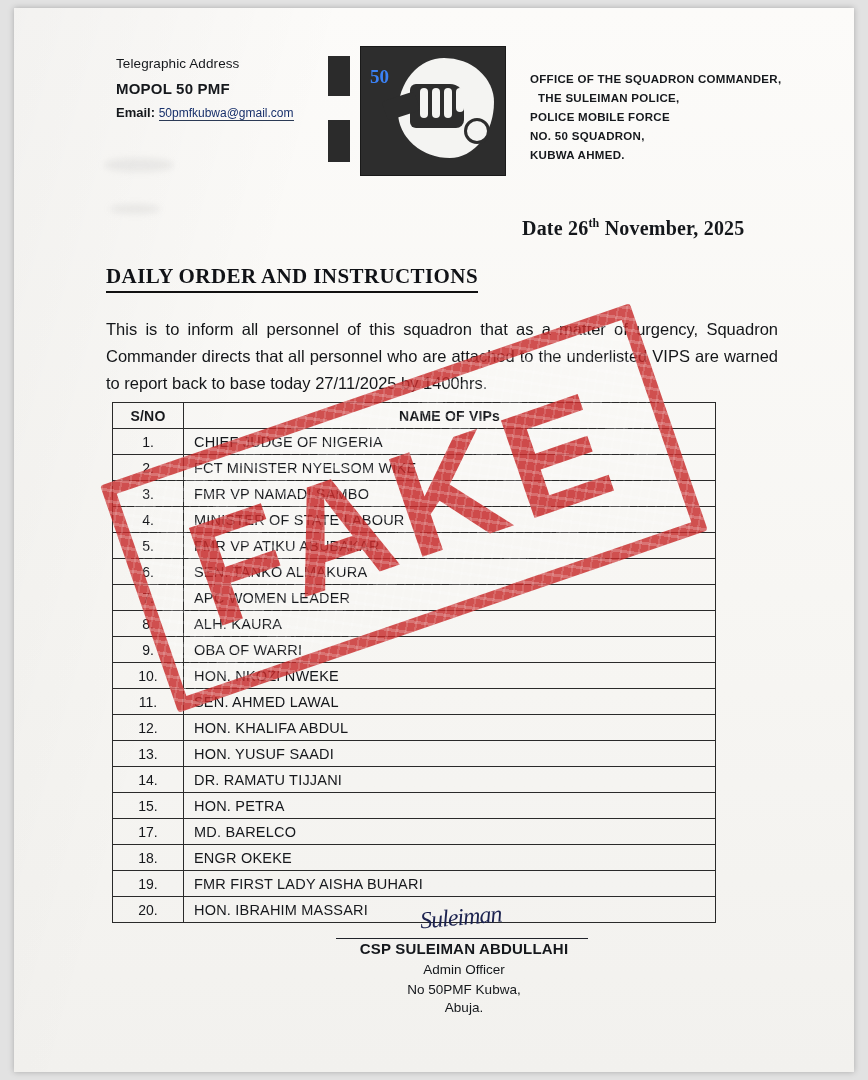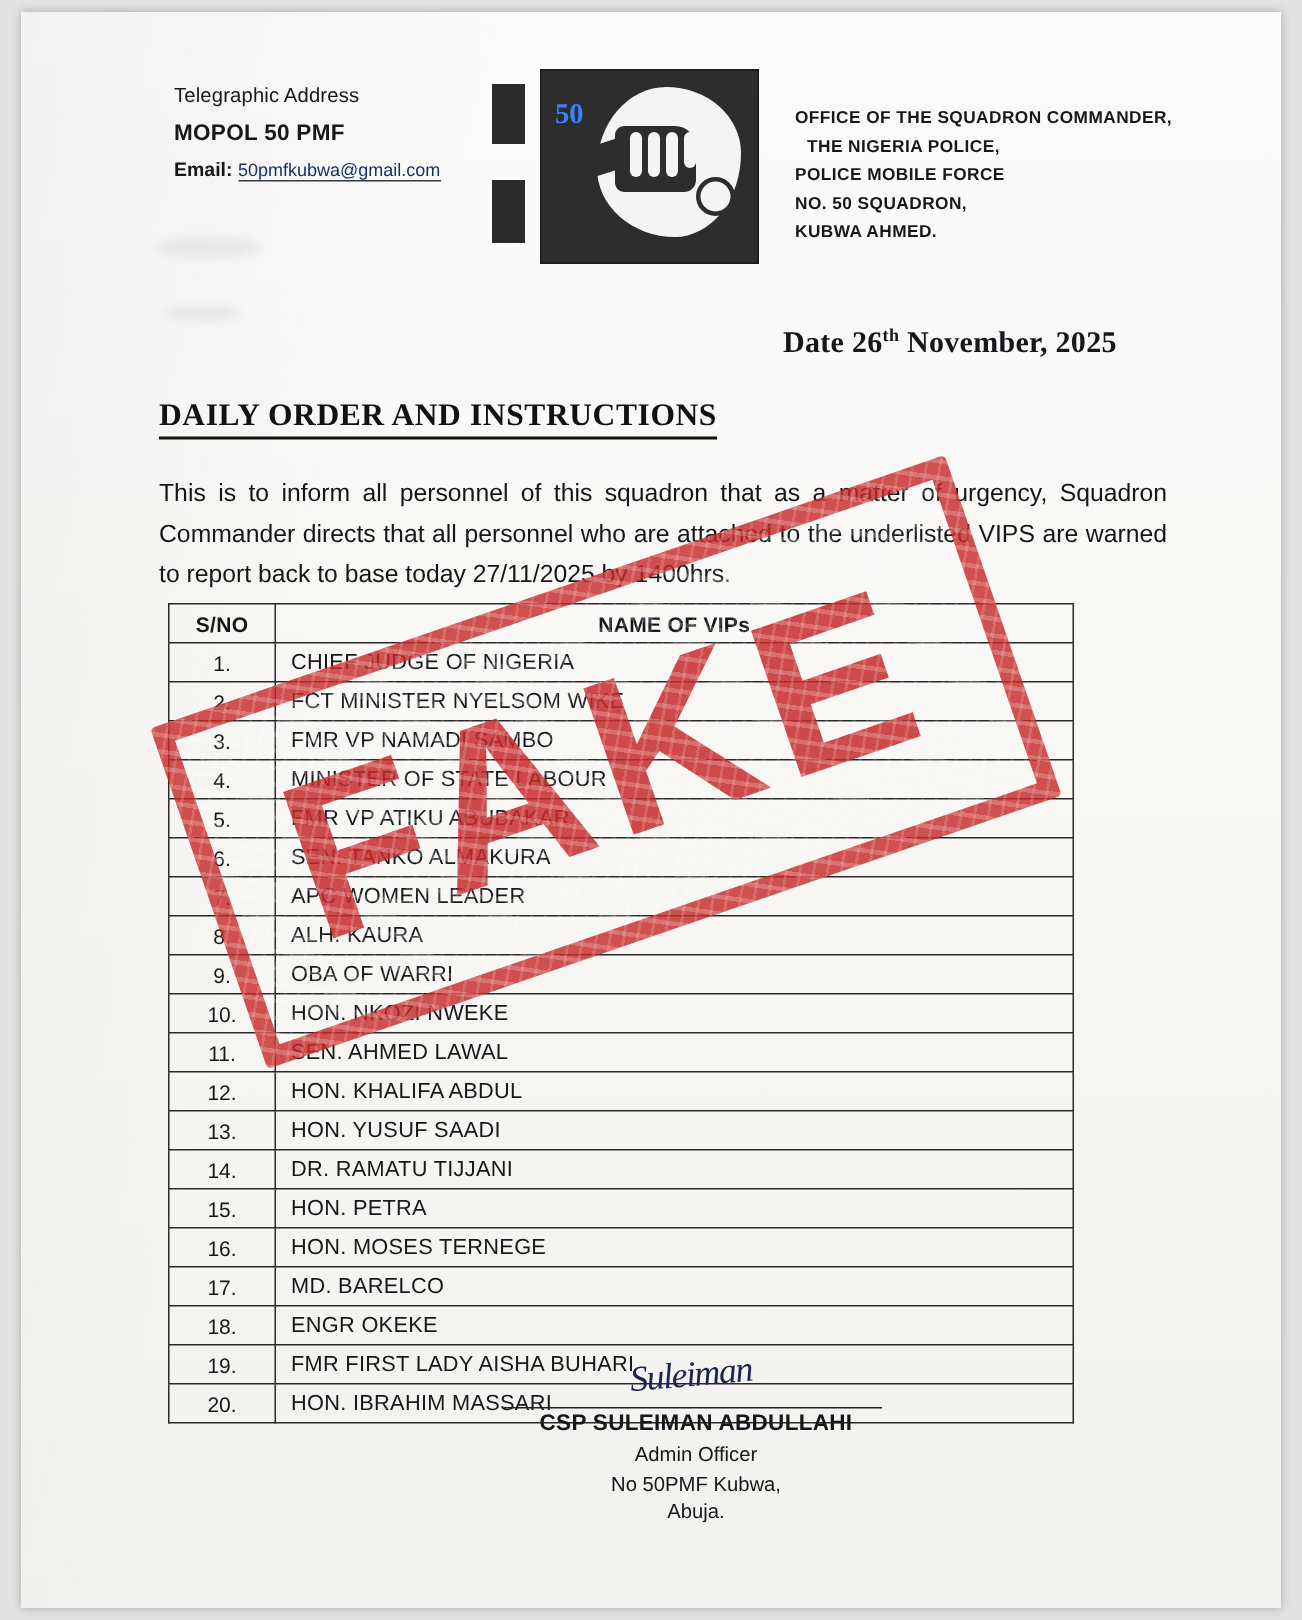--- a/index.html
+++ b/index.html
@@ -348,21 +348,21 @@
         <div class="finger f2"></div>
         <div class="finger f3"></div>
         <div class="finger f4"></div>
         <div class="cuff"></div>
         <div class="ball"></div>
         <div class="num">50</div>
       </div>
 
       <div class="lh-right">
         <div>OFFICE OF THE SQUADRON COMMANDER,</div>
-        <div>THE NIGERIA POLICE,</div>
+        <div>THE SULEIMAN POLICE,</div>
         <div>POLICE MOBILE FORCE</div>
         <div>NO. 50 SQUADRON,</div>
         <div>KUBWA AHMED.</div>
       </div>
     </div>
 
     <div class="date-line">
       <span>Date 26</span><sup>th</sup><span> November, 2025</span>
     </div>
 
@@ -430,24 +430,20 @@
             <td class="sno">13.</td>
             <td class="name">HON. YUSUF SAADI</td>
           </tr>
         <tr>
             <td class="sno">14.</td>
             <td class="name">DR. RAMATU TIJJANI</td>
           </tr>
         <tr>
             <td class="sno">15.</td>
             <td class="name">HON. PETRA</td>
-          </tr>
-        <tr>
-            <td class="sno">16.</td>
-            <td class="name">HON. MOSES TERNEGE</td>
           </tr>
         <tr>
             <td class="sno">17.</td>
             <td class="name">MD. BARELCO</td>
           </tr>
         <tr>
             <td class="sno">18.</td>
             <td class="name">ENGR OKEKE</td>
           </tr>
         <tr>

